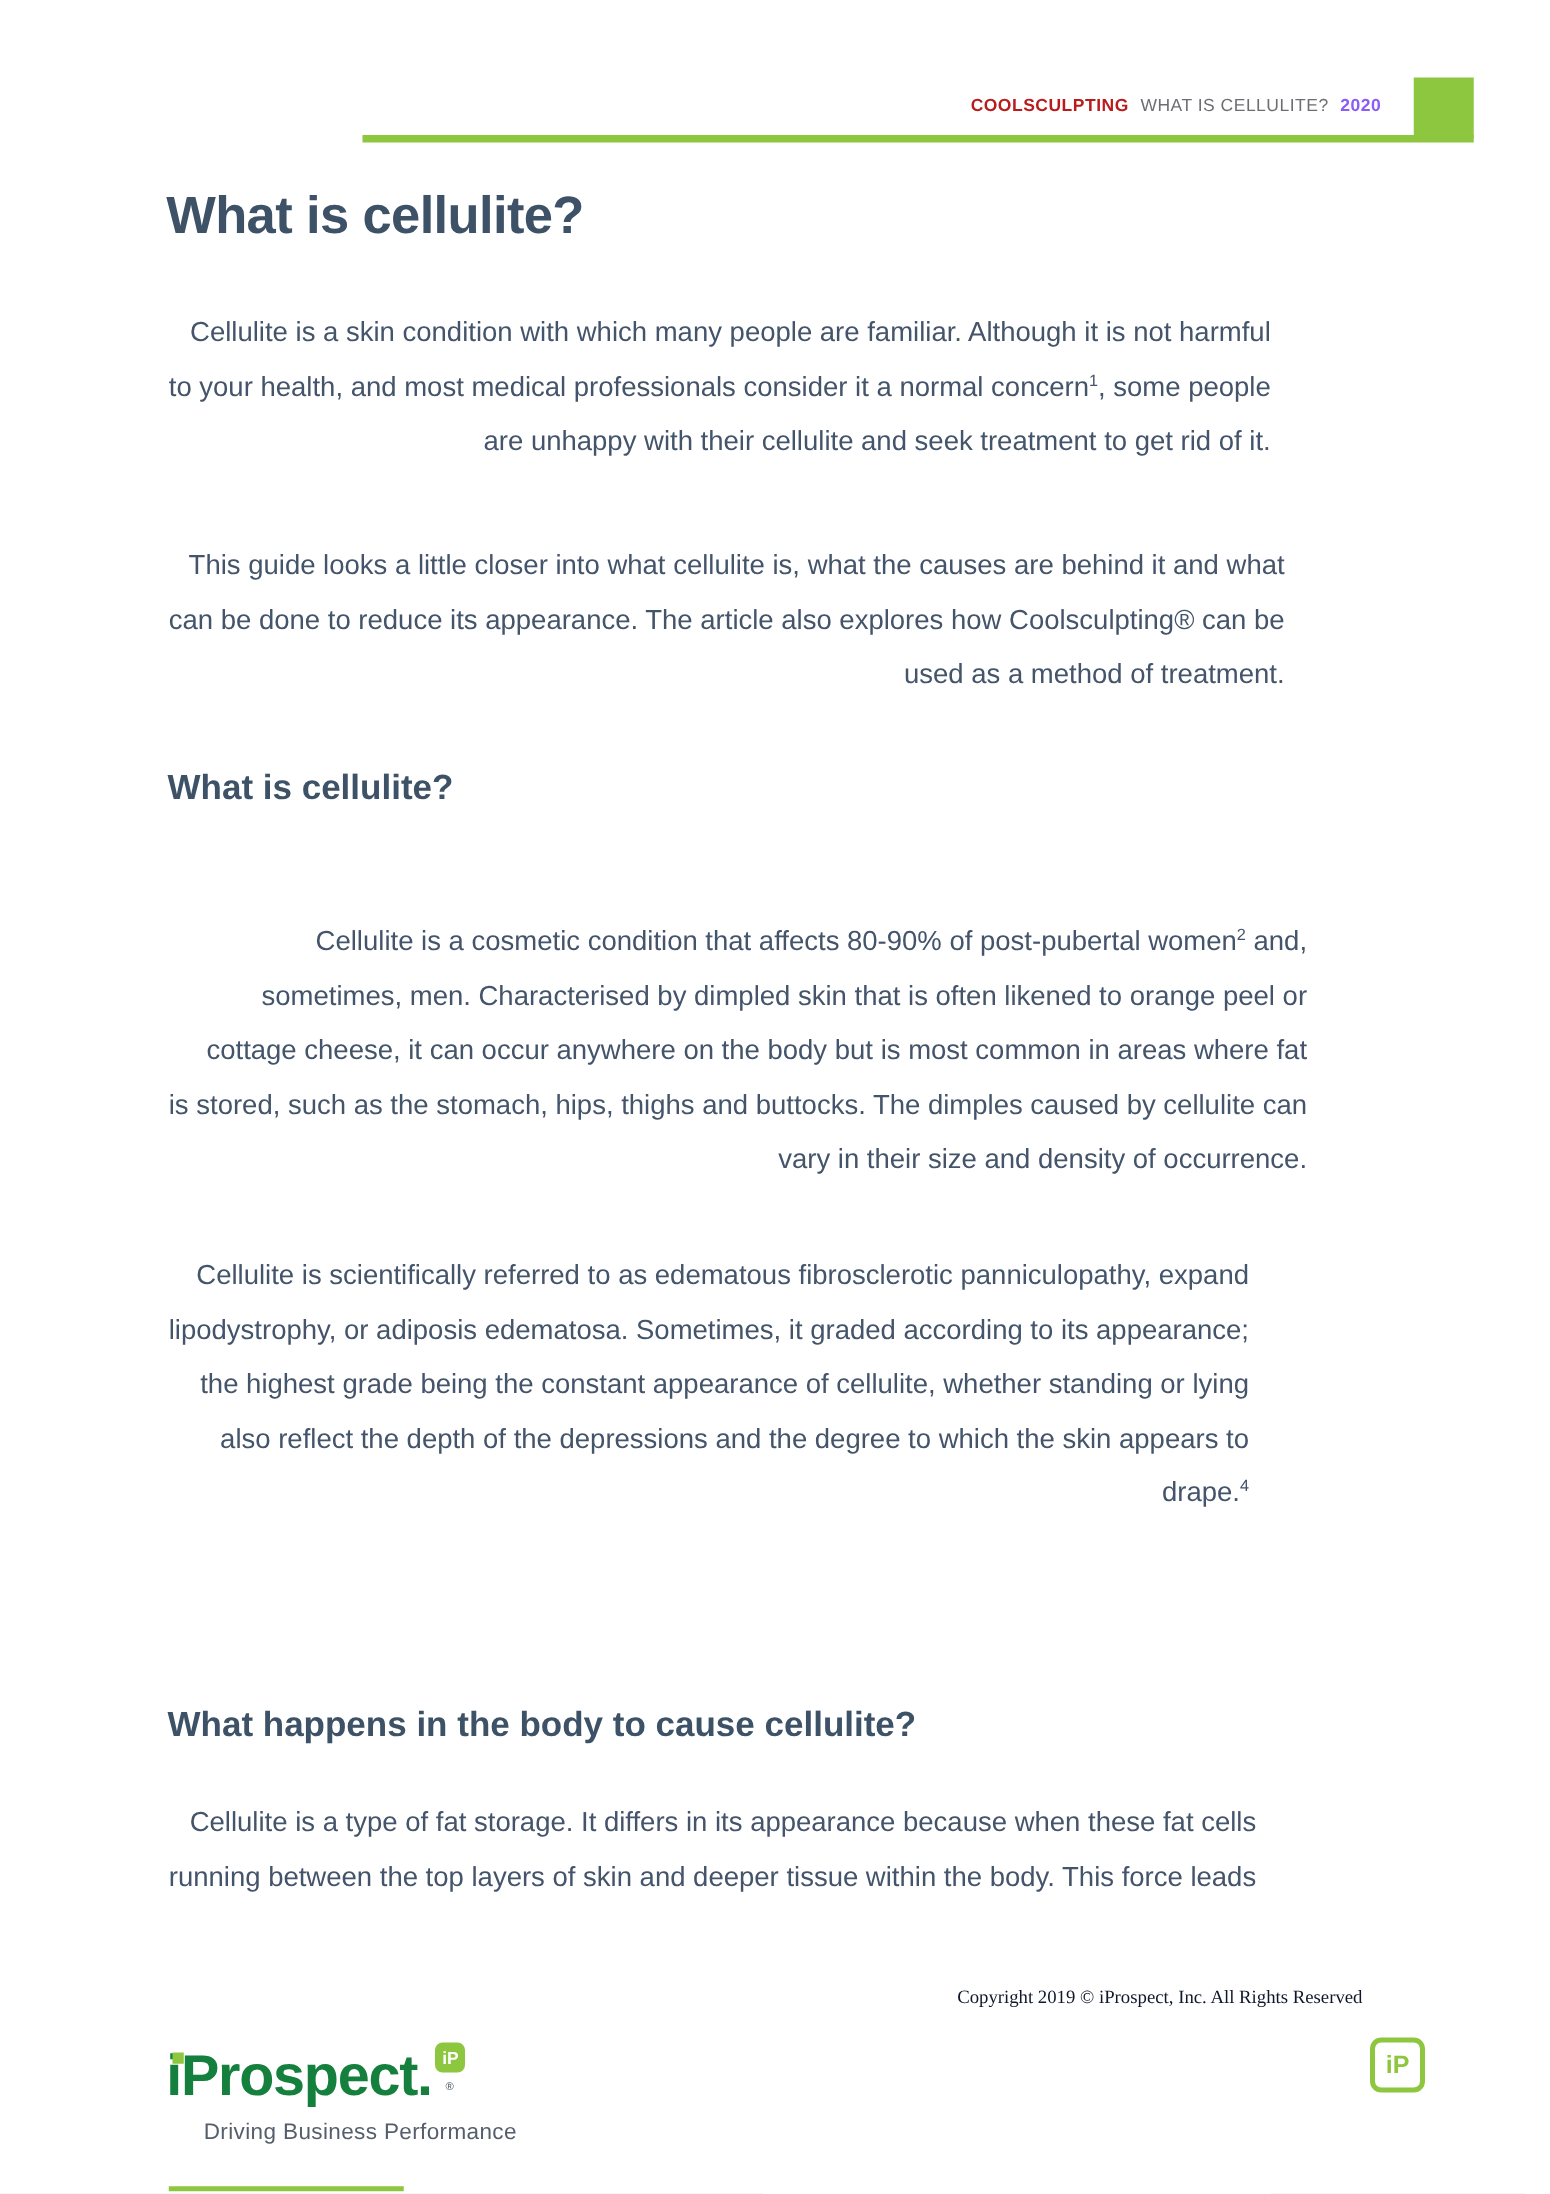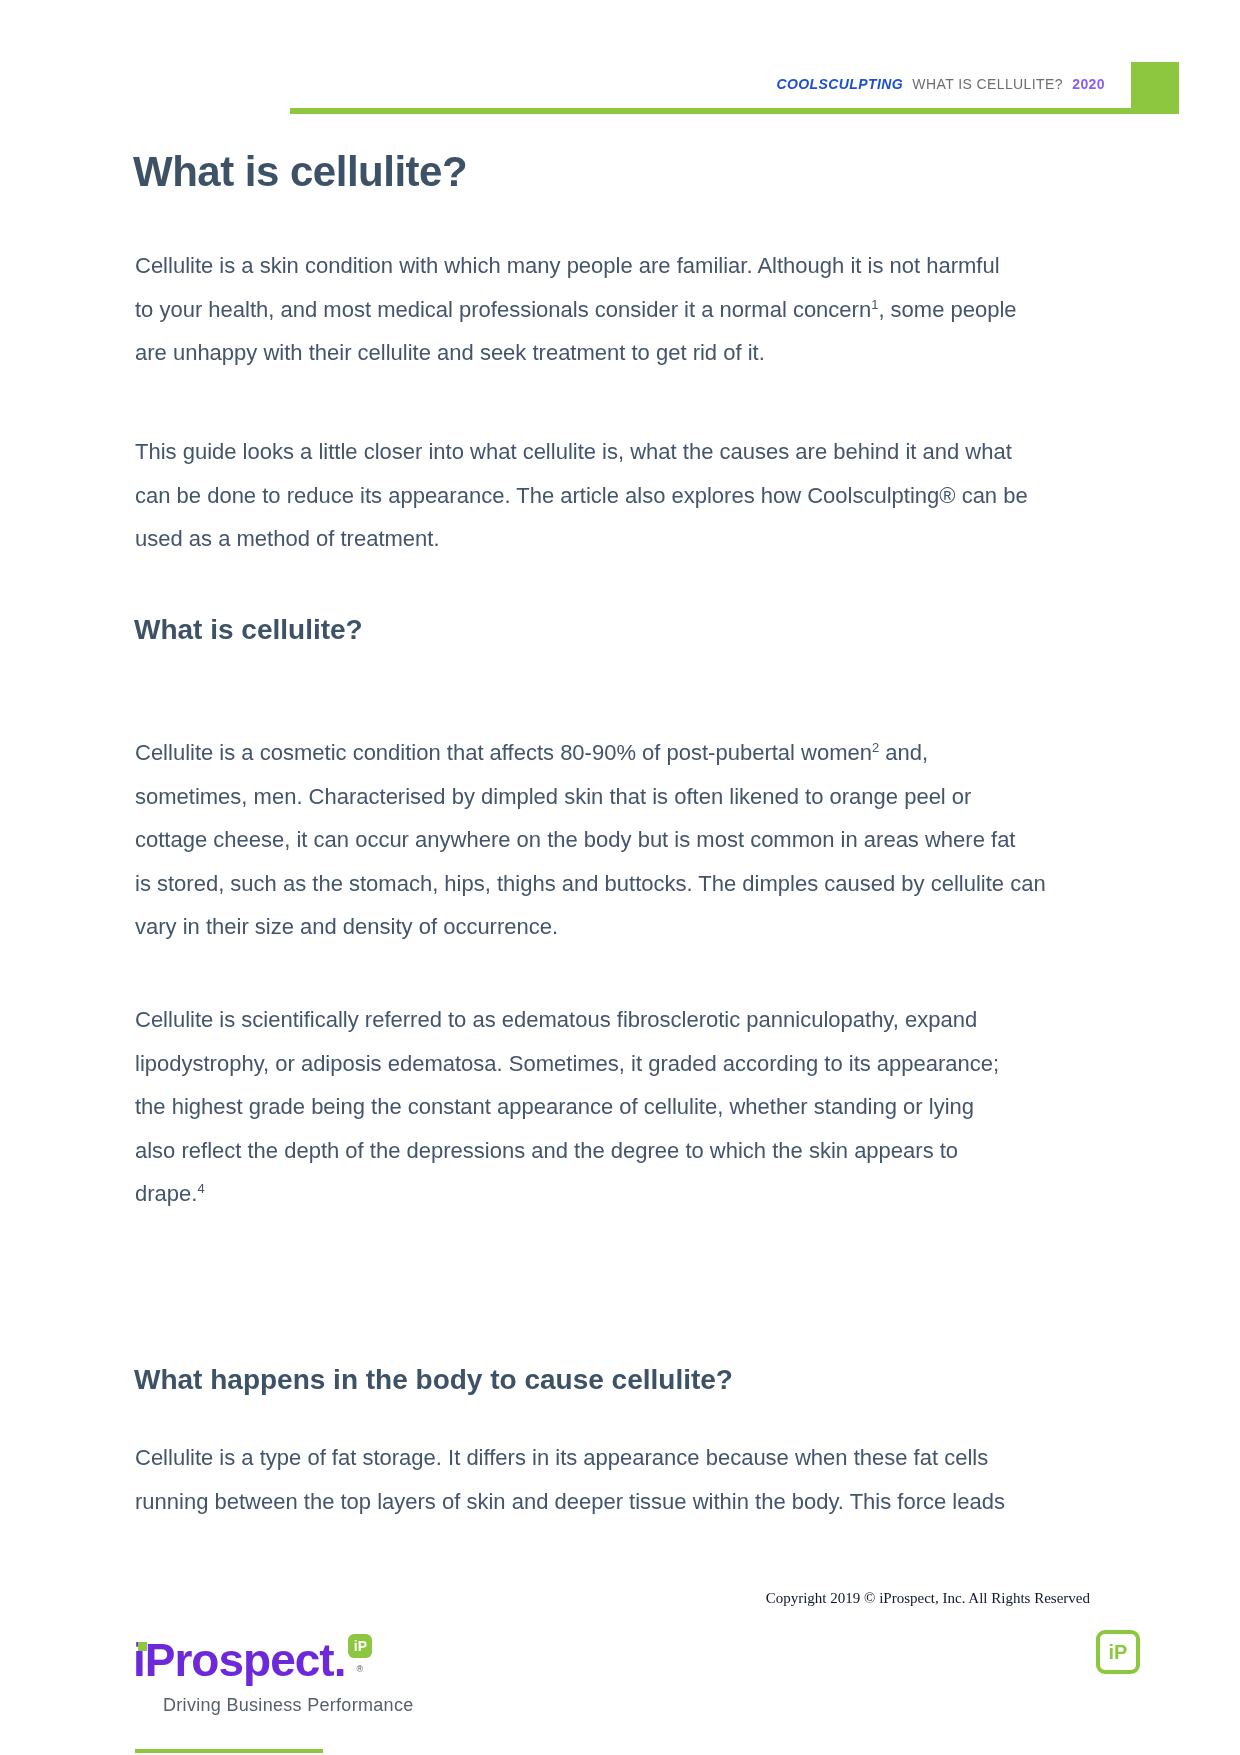--- a/index.html
+++ b/index.html
@@ -9,21 +9,21 @@
     background:#ffffff;
     margin:0 auto;
     overflow:hidden;
     font-family:"Liberation Sans", sans-serif;
   }
   
   .header-meta{
     position:absolute;top:76px;right:135px;
     font-size:14px;letter-spacing:.4px;white-space:nowrap;
   }
-  .header-brand{color:#1d4ed8;font-weight:700;font-style:italic;}
+  .header-brand{color:#b91c1c;font-weight:700;}
   .header-doc{color:#6d6e71;font-weight:400;margin-left:5px;}
   .header-year{color:#8b5cf6;font-weight:700;margin-left:5px;}
   .header-rule{
     position:absolute;left:290px;top:108px;width:889px;height:6px;
     background:#8dc63f;
   }
   .header-square{
     position:absolute;left:1131px;top:62px;width:48px;height:48px;
     background:#8dc63f;
   }
@@ -39,38 +39,38 @@
     margin:0;white-space:nowrap;
   }
   .section-title.s1{top:614px;}
   .section-title.s2{top:1364px;}
   
   .para{
     position:absolute;left:135px;
     color:#44546a;font-size:22px;
   }
   .para .line{
-    height:43.5px;line-height:43.5px;white-space:nowrap;
+    height:43.5px;line-height:43.5px;white-space:nowrap;text-align:right;
   }
   .para sup{
     font-size:13px;line-height:0;vertical-align:super;
   }
   .p1{top:244px;}
   .p2{top:430px;}
   .p3{top:731px;}
   .p4{top:998px;}
   .p5{top:1436px;}
   
   .logo-block{
     position:absolute;left:133px;top:1634px;height:60px;
     display:flex;align-items:flex-start;
   }
   .logo-word{
     position:relative;
-    font-size:46px;font-weight:700;color:#6d28d9;letter-spacing:-1px;
+    font-size:46px;font-weight:700;color:#15803d;letter-spacing:-1px;
     line-height:52px;
   }
   .logo-idot{
     position:absolute;left:5px;top:8px;width:9px;height:9px;
     background:#8dc63f;
   }
   .logo-badge-wrap{position:relative;margin-left:3px;height:60px;}
   .logo-badge{
     width:24px;height:24px;border-radius:6px;background:#8dc63f;
     color:#ffffff;font-size:14px;font-weight:700;

